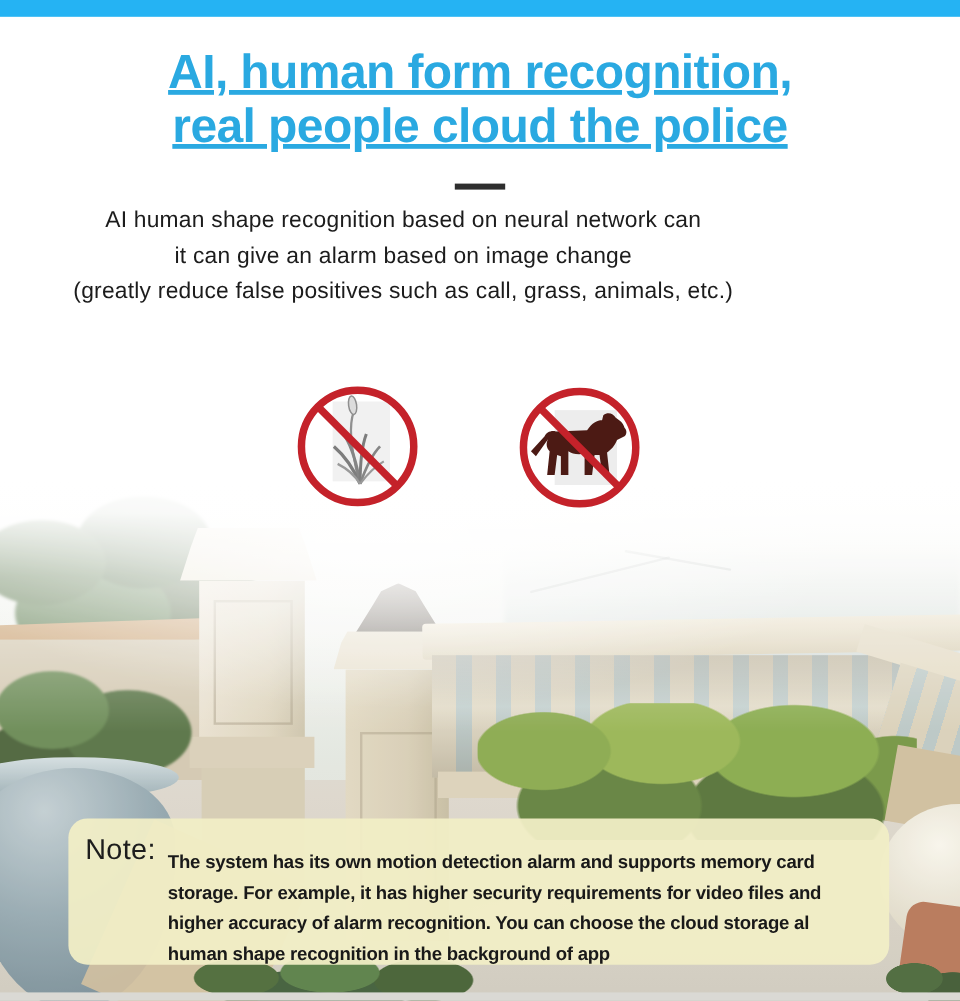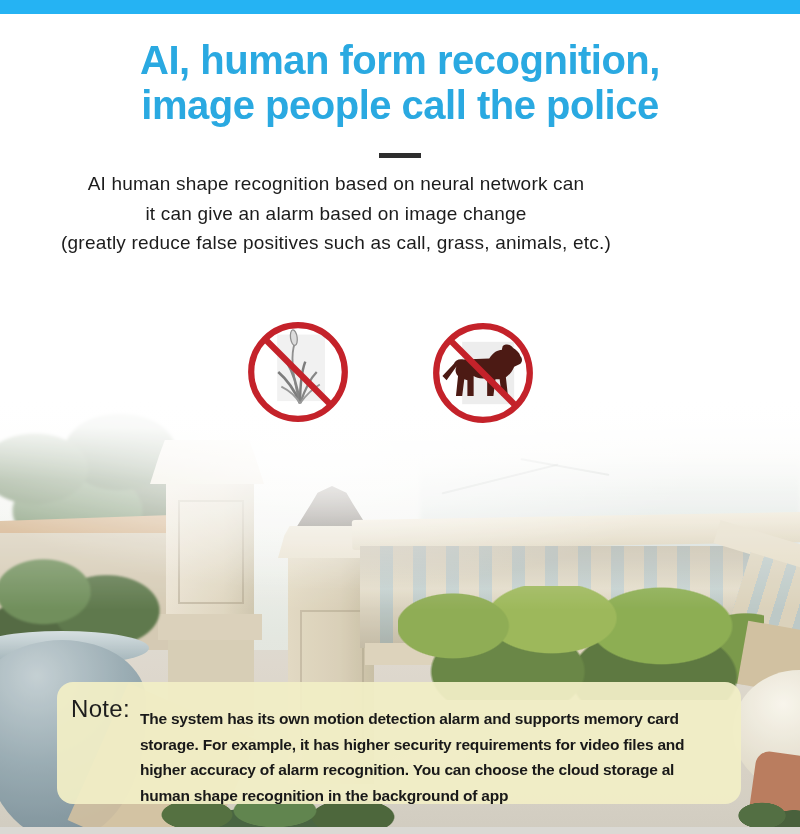--- a/index.html
+++ b/index.html
@@ -6,21 +6,21 @@
   .canvas{
     position:relative;width:800px;height:834px;margin:0 auto;
     background:#ffffff;overflow:hidden;
     font-family:"Liberation Sans","DejaVu Sans",sans-serif;
   }
   
   .topbar{position:absolute;left:0;top:0;width:800px;height:14px;background:#25b3f3;}
   
   .headline{
     position:absolute;left:0;top:38px;width:800px;text-align:center;
-    color:#2aa9e1;font-weight:bold;font-size:40px;line-height:45px;letter-spacing:-0.5px;
+    color:#2aa9e1;font-weight:bold;font-size:40px;line-height:45px;letter-spacing:-0.5px;text-decoration:underline;
   }
   .divider{position:absolute;left:50%;top:153px;transform:translateX(-50%);
     width:42px;height:5px;background:#2e2e2e;}
   
   .description{
     position:absolute;left:0;top:169px;width:672px;text-align:center;
     color:#1c1c1c;font-size:19px;line-height:29.5px;letter-spacing:0.2px;
   }
   
   .icon-wrap{position:absolute;width:104px;height:104px;z-index:5;}
@@ -126,21 +126,21 @@
 </style>
 </head>
 <body>
 
 <div class="canvas">
 
   <div class="topbar"></div>
 
   <div class="headline">
     <div>AI, human form recognition,</div>
-    <div>image people call the police</div>
+    <div>real people cloud the police</div>
   </div>
 
   <div class="divider"></div>
 
   <div class="description">
     <div>AI human shape recognition based on neural network can</div>
     <div>it can give an alarm based on image change</div>
     <div>(greatly reduce false positives such as call, grass, animals, etc.)</div>
   </div>
 

